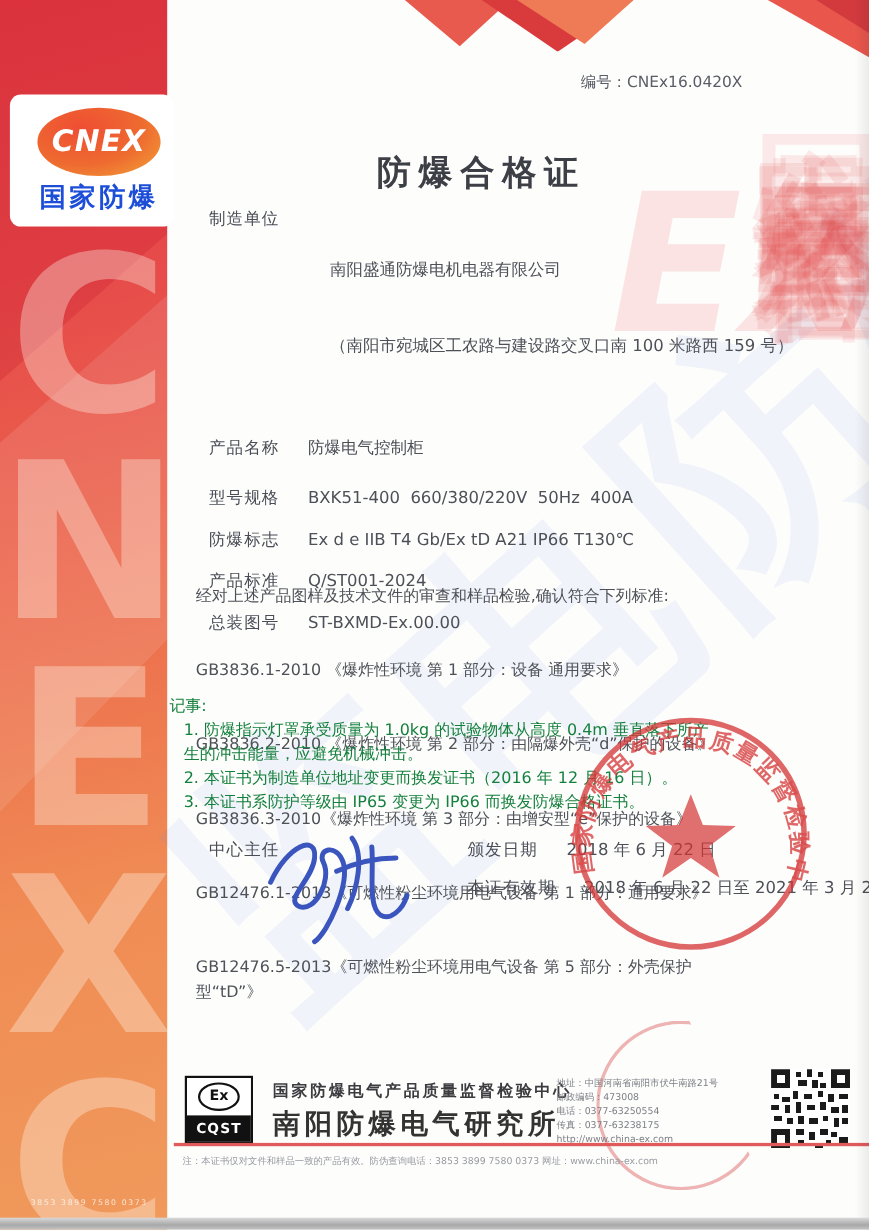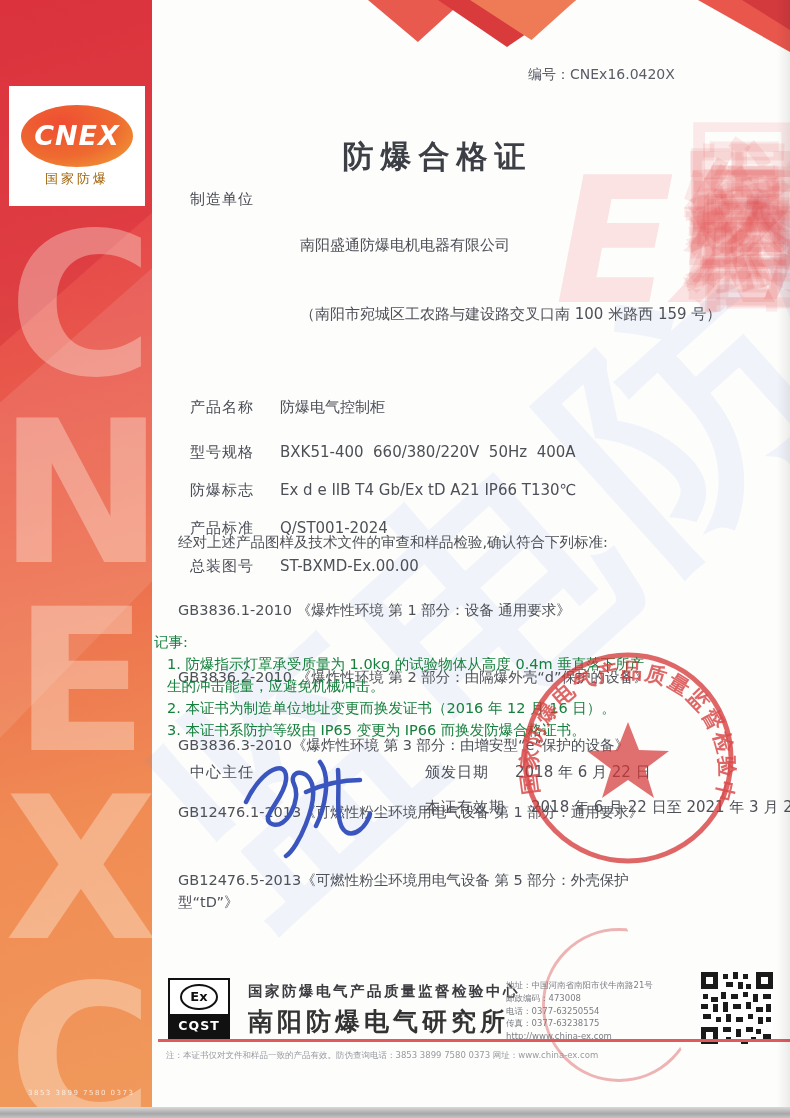--- a/index.html
+++ b/index.html
@@ -11,26 +11,26 @@
   .sb-shape1{position:absolute;left:0;top:0;width:100%;height:100%;
     background:rgba(200,30,45,.28);clip-path:polygon(0 0,100% 0,100% 19%,0 31%);}
   .sb-shape2{position:absolute;left:0;top:0;width:100%;height:100%;
     background:rgba(255,255,255,.10);clip-path:polygon(0 36%,100% 24%,100% 52%,0 66%);}
   .sb-letters{position:absolute;left:-14px;top:212px;width:190px;
     font-size:198px;line-height:.95;font-weight:bold;color:rgba(255,248,238,.34);
     letter-spacing:0;text-align:center;white-space:pre-line;}
   .sb-serial{position:absolute;left:28px;top:1049px;font-size:7px;letter-spacing:1.5px;
     color:rgba(255,255,255,.75);margin-top:40px;}
   .logo-card{position:absolute;left:9px;top:86px;width:136px;height:120px;background:#fff;
-    border-radius:0;display:flex;flex-direction:column;align-items:center;justify-content:center;gap:3px;}
+    border-radius:10px;display:flex;flex-direction:column;align-items:center;justify-content:center;gap:3px;padding-left:13px;}
   .cnex-oval{width:112px;height:62px;border-radius:50%;
     background:radial-gradient(ellipse at 35% 30%,#ef4d33 0%,#ee6b30 55%,#f2a437 100%);
     display:flex;align-items:center;justify-content:center;}
   .cnex-oval span{color:#fff;font-weight:bold;font-style:italic;font-size:27px;letter-spacing:1px;}
-  .cnex-caption{font-size:13px;letter-spacing:3px;color:#a16207;font-weight:normal;}
+  .cnex-caption{font-size:24px;letter-spacing:3px;color:#1d4ed8;font-weight:bold;}
   
   .tri{position:absolute;top:0;}
   .tri1{left:368px;width:96px;height:42px;background:#e85a4e;clip-path:polygon(0 0,100% 0,52% 100%);}
   .tri2{left:438px;width:138px;height:47px;background:#d93a3c;clip-path:polygon(0 0,100% 0,50% 100%);}
   .tri2b{left:470px;width:106px;height:40px;background:#ef7a56;clip-path:polygon(0 0,100% 0,58% 100%);}
   .tri3{left:698px;width:92px;height:52px;background:#e8564c;clip-path:polygon(0 0,100% 0,100% 100%);}
   .tri3b{left:742px;width:48px;height:30px;background:#d23a3e;clip-path:polygon(0 0,100% 0,100% 100%);}
   
   .wm{position:absolute;pointer-events:none;font-weight:bold;}
   .wm-blue{left:60px;top:330px;font-size:250px;color:rgba(115,140,225,.09);

